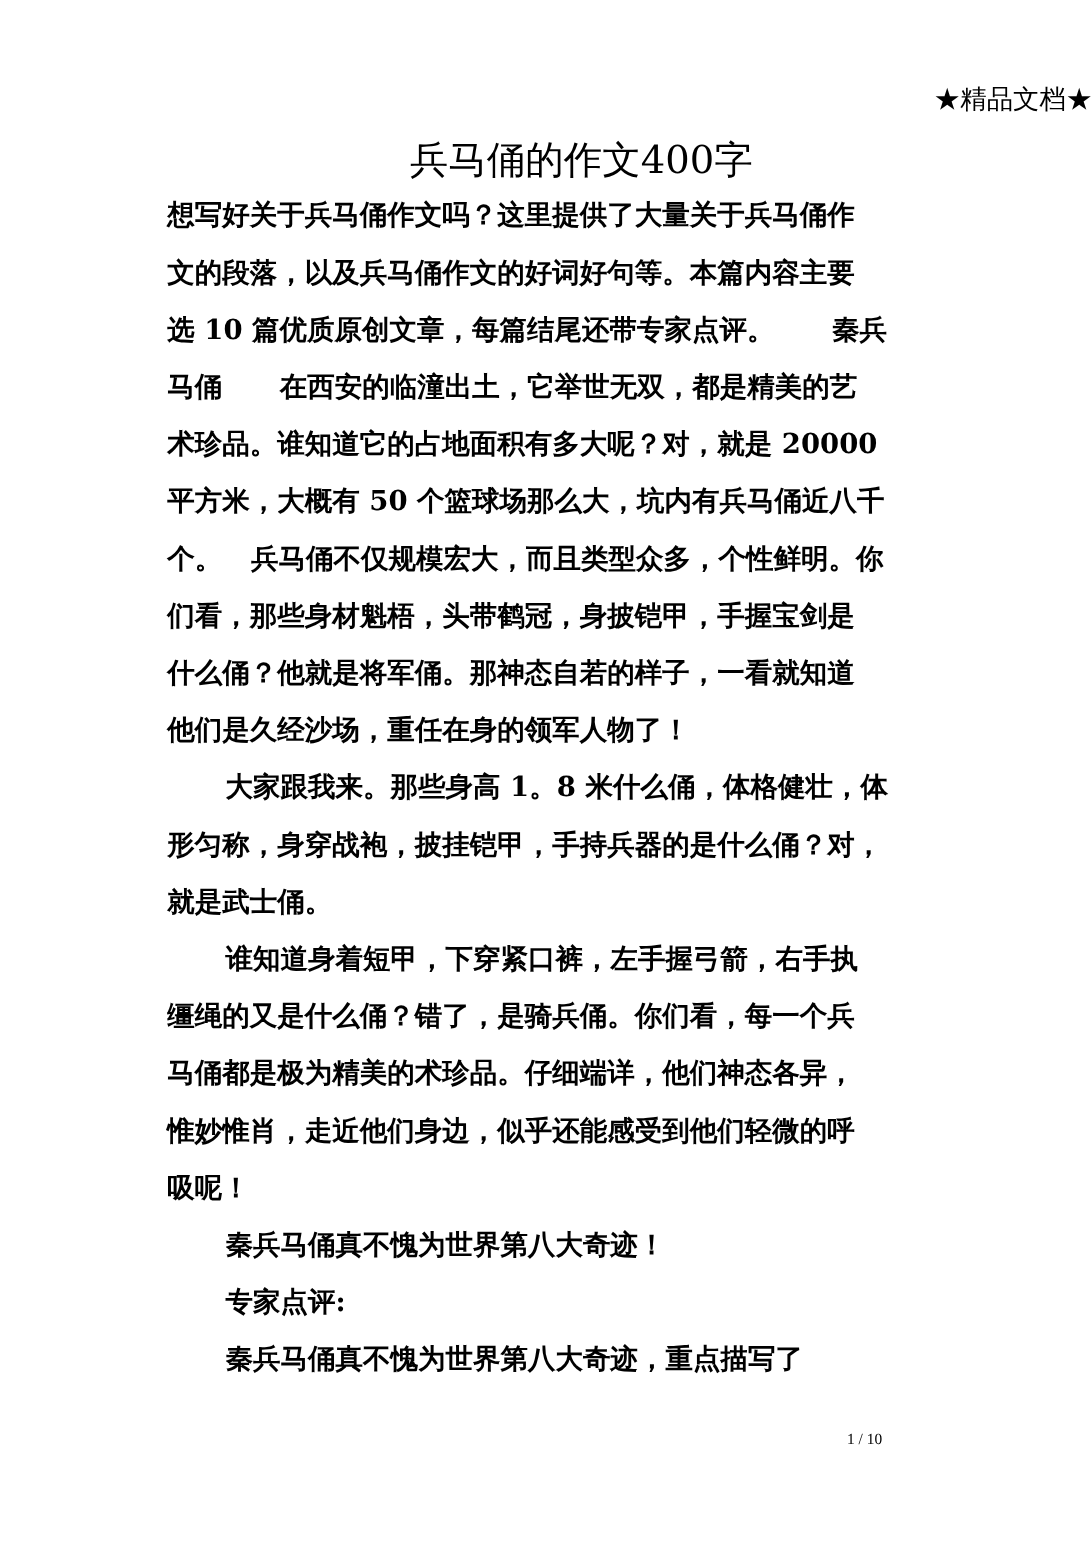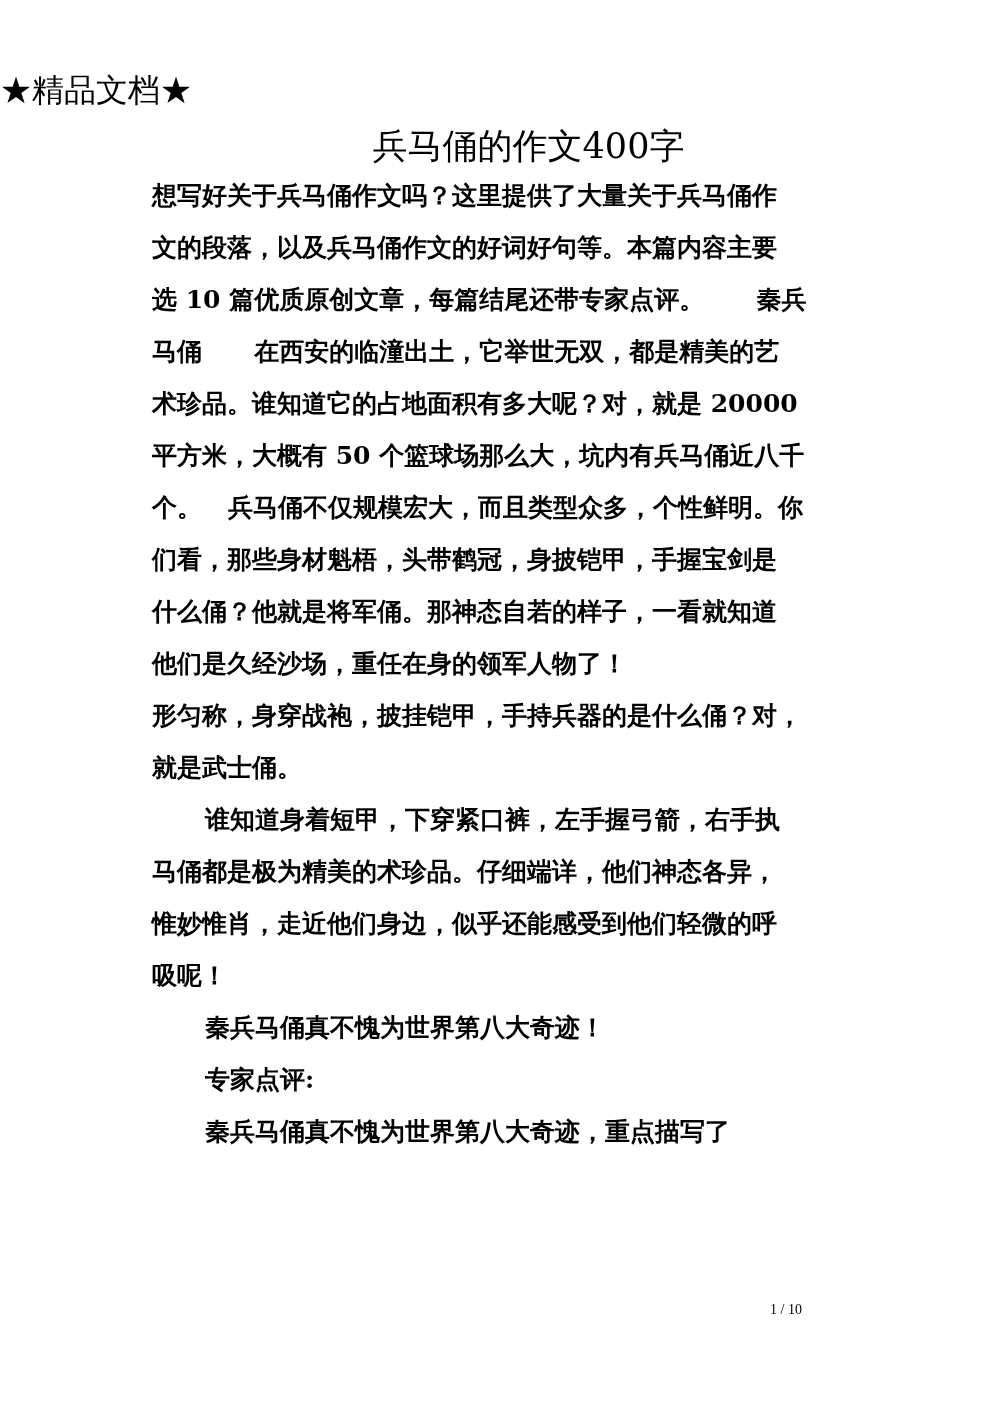--- a/index.html
+++ b/index.html
@@ -13,22 +13,22 @@
     position: relative;
     overflow: hidden;
     font-family: "DejaVu Serif", "Liberation Serif", serif;
     color: #000000;
   }
   .header {
     position: absolute;
     top: 74px;
     left: 0;
     width: 993px;
-    text-align: left;
-    font-size: 32px;
+    text-align: right;
+    font-size: 24px;
     line-height: 32px;
   }
   .title {
     position: absolute;
     top: 122px;
     left: 0;
     width: 993px;
     text-align: center;
     font-size: 35px;
     line-height: 48px;
@@ -71,23 +71,25 @@
   <div class="line">想写好关于兵马俑作文吗？这里提供了大量关于兵马俑作</div>
   <div class="line">文的段落，以及兵马俑作文的好词好句等。本篇内容主要</div>
   <div class="line">选 10 篇优质原创文章，每篇结尾还带专家点评。      秦兵</div>
   <div class="line">马俑      在西安的临潼出土，它举世无双，都是精美的艺</div>
   <div class="line">术珍品。谁知道它的占地面积有多大呢？对，就是 20000</div>
   <div class="line">平方米，大概有 50 个篮球场那么大，坑内有兵马俑近八千</div>
   <div class="line">个。   兵马俑不仅规模宏大，而且类型众多，个性鲜明。你</div>
   <div class="line">们看，那些身材魁梧，头带鹤冠，身披铠甲，手握宝剑是</div>
   <div class="line">什么俑？他就是将军俑。那神态自若的样子，一看就知道</div>
   <div class="line">他们是久经沙场，重任在身的领军人物了！</div>
+  <div class="line indent">大家跟我来。那些身高 1。8 米什么俑，体格健壮，体</div>
   <div class="line">形匀称，身穿战袍，披挂铠甲，手持兵器的是什么俑？对，</div>
   <div class="line">就是武士俑。</div>
   <div class="line indent">谁知道身着短甲，下穿紧口裤，左手握弓箭，右手执</div>
+  <div class="line">缰绳的又是什么俑？错了，是骑兵俑。你们看，每一个兵</div>
   <div class="line">马俑都是极为精美的术珍品。仔细端详，他们神态各异，</div>
   <div class="line">惟妙惟肖，走近他们身边，似乎还能感受到他们轻微的呼</div>
   <div class="line">吸呢！</div>
   <div class="line indent">秦兵马俑真不愧为世界第八大奇迹！</div>
   <div class="line indent">专家点评:</div>
   <div class="line indent">秦兵马俑真不愧为世界第八大奇迹，重点描写了</div>
 </div>
 
 <div class="page-number">1 / 10</div>
 

